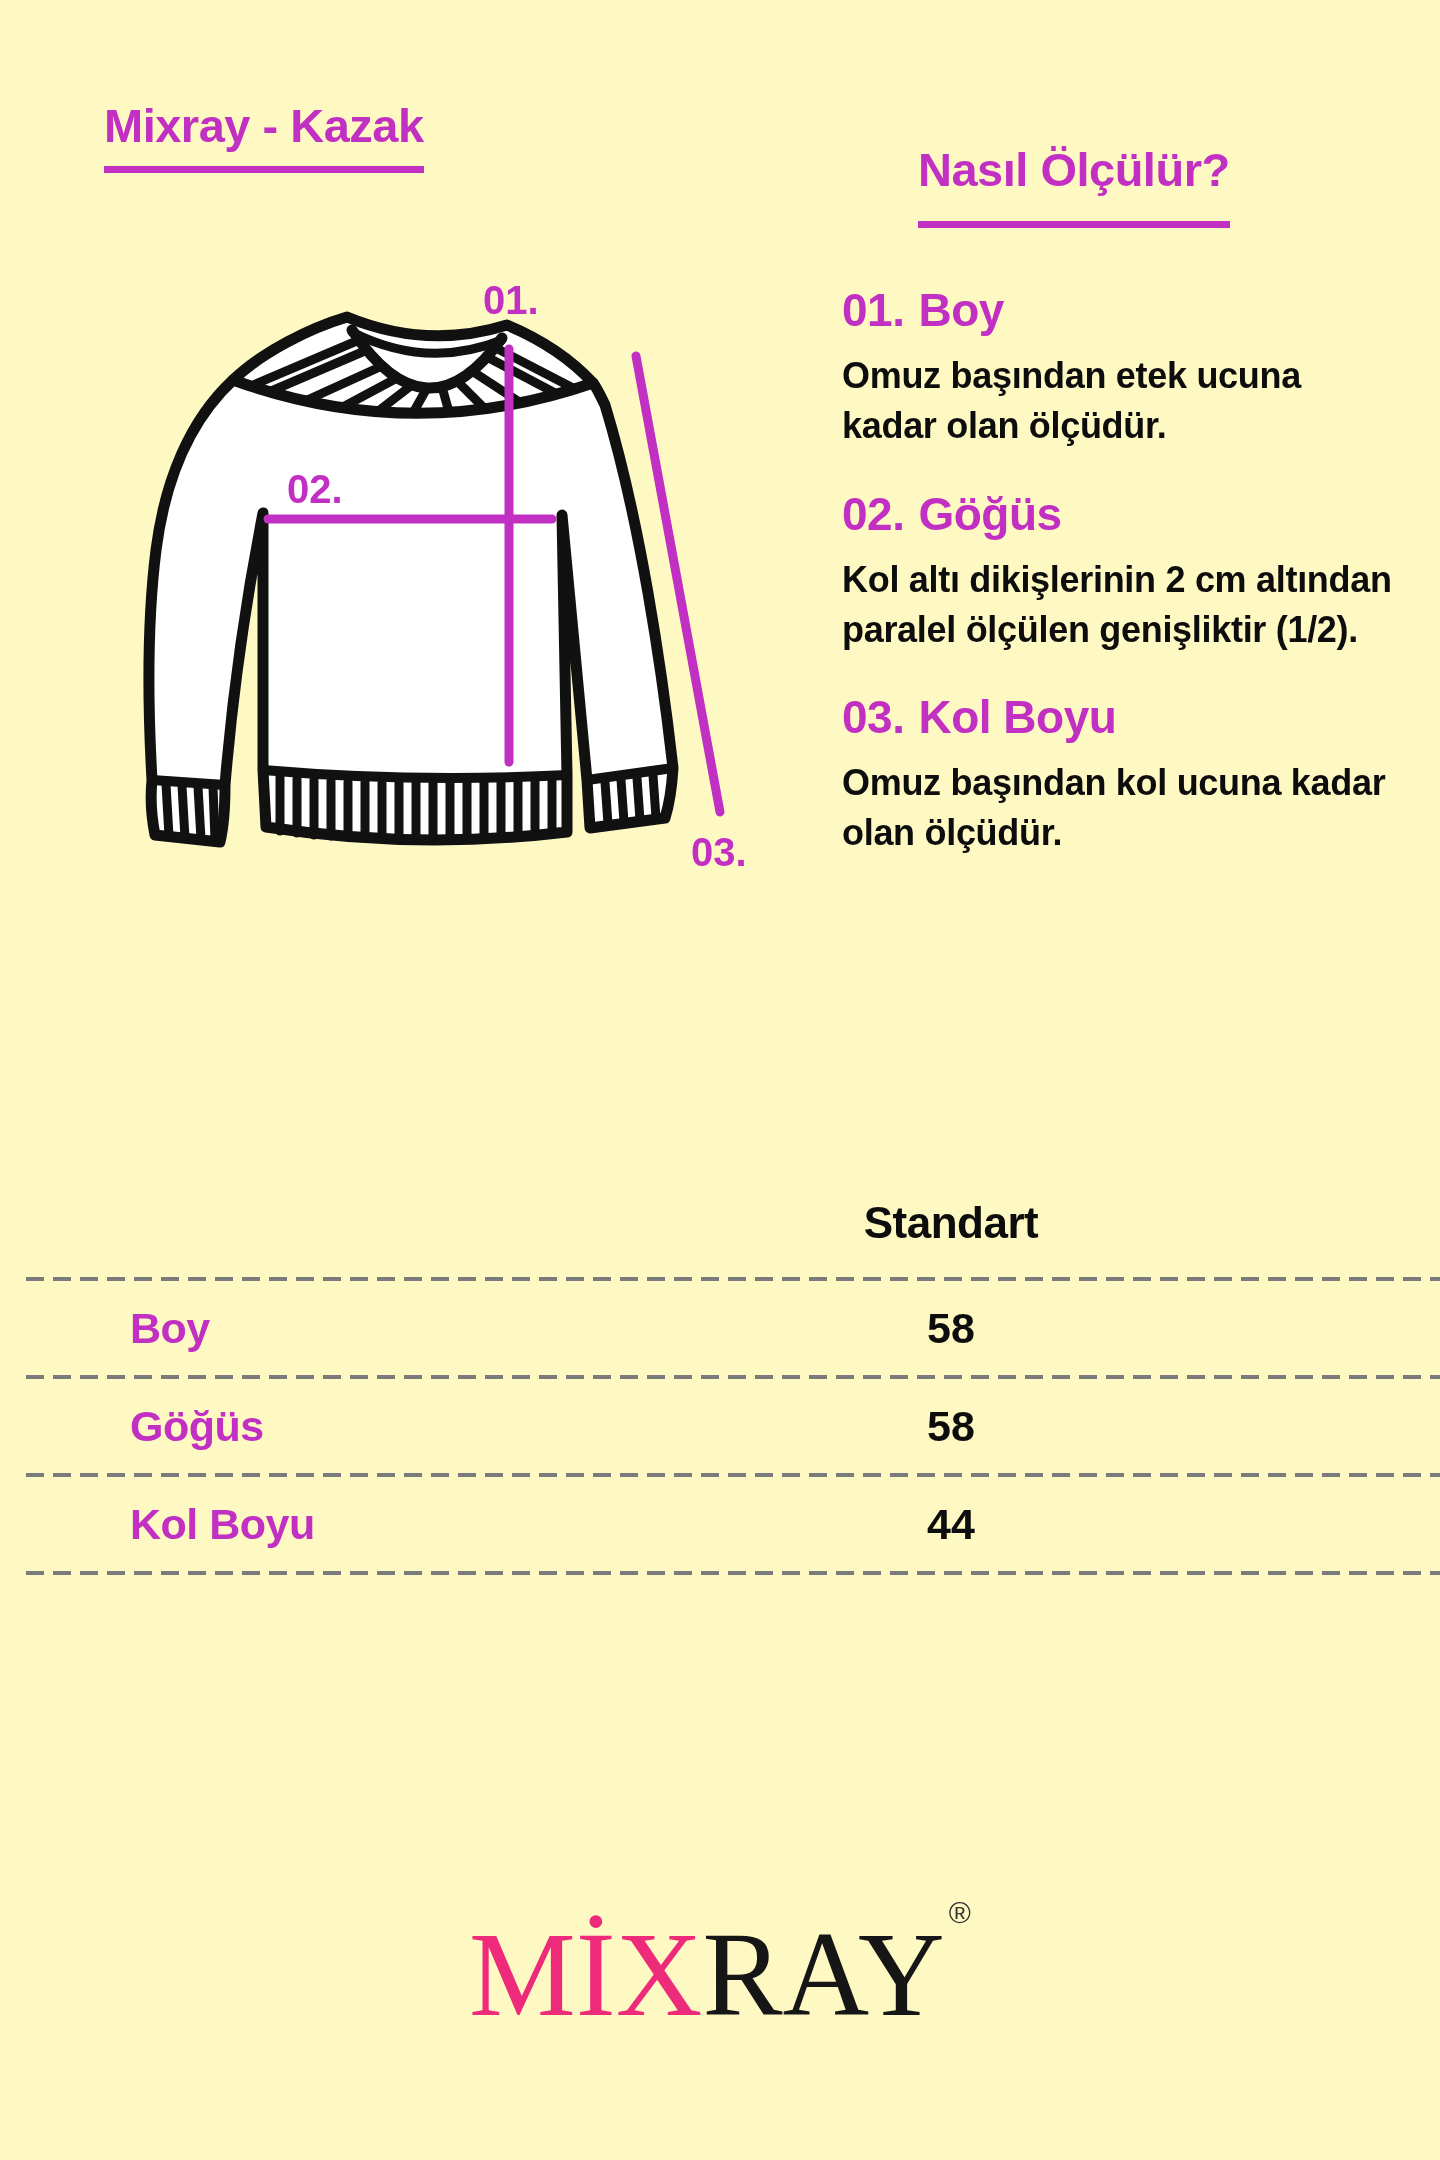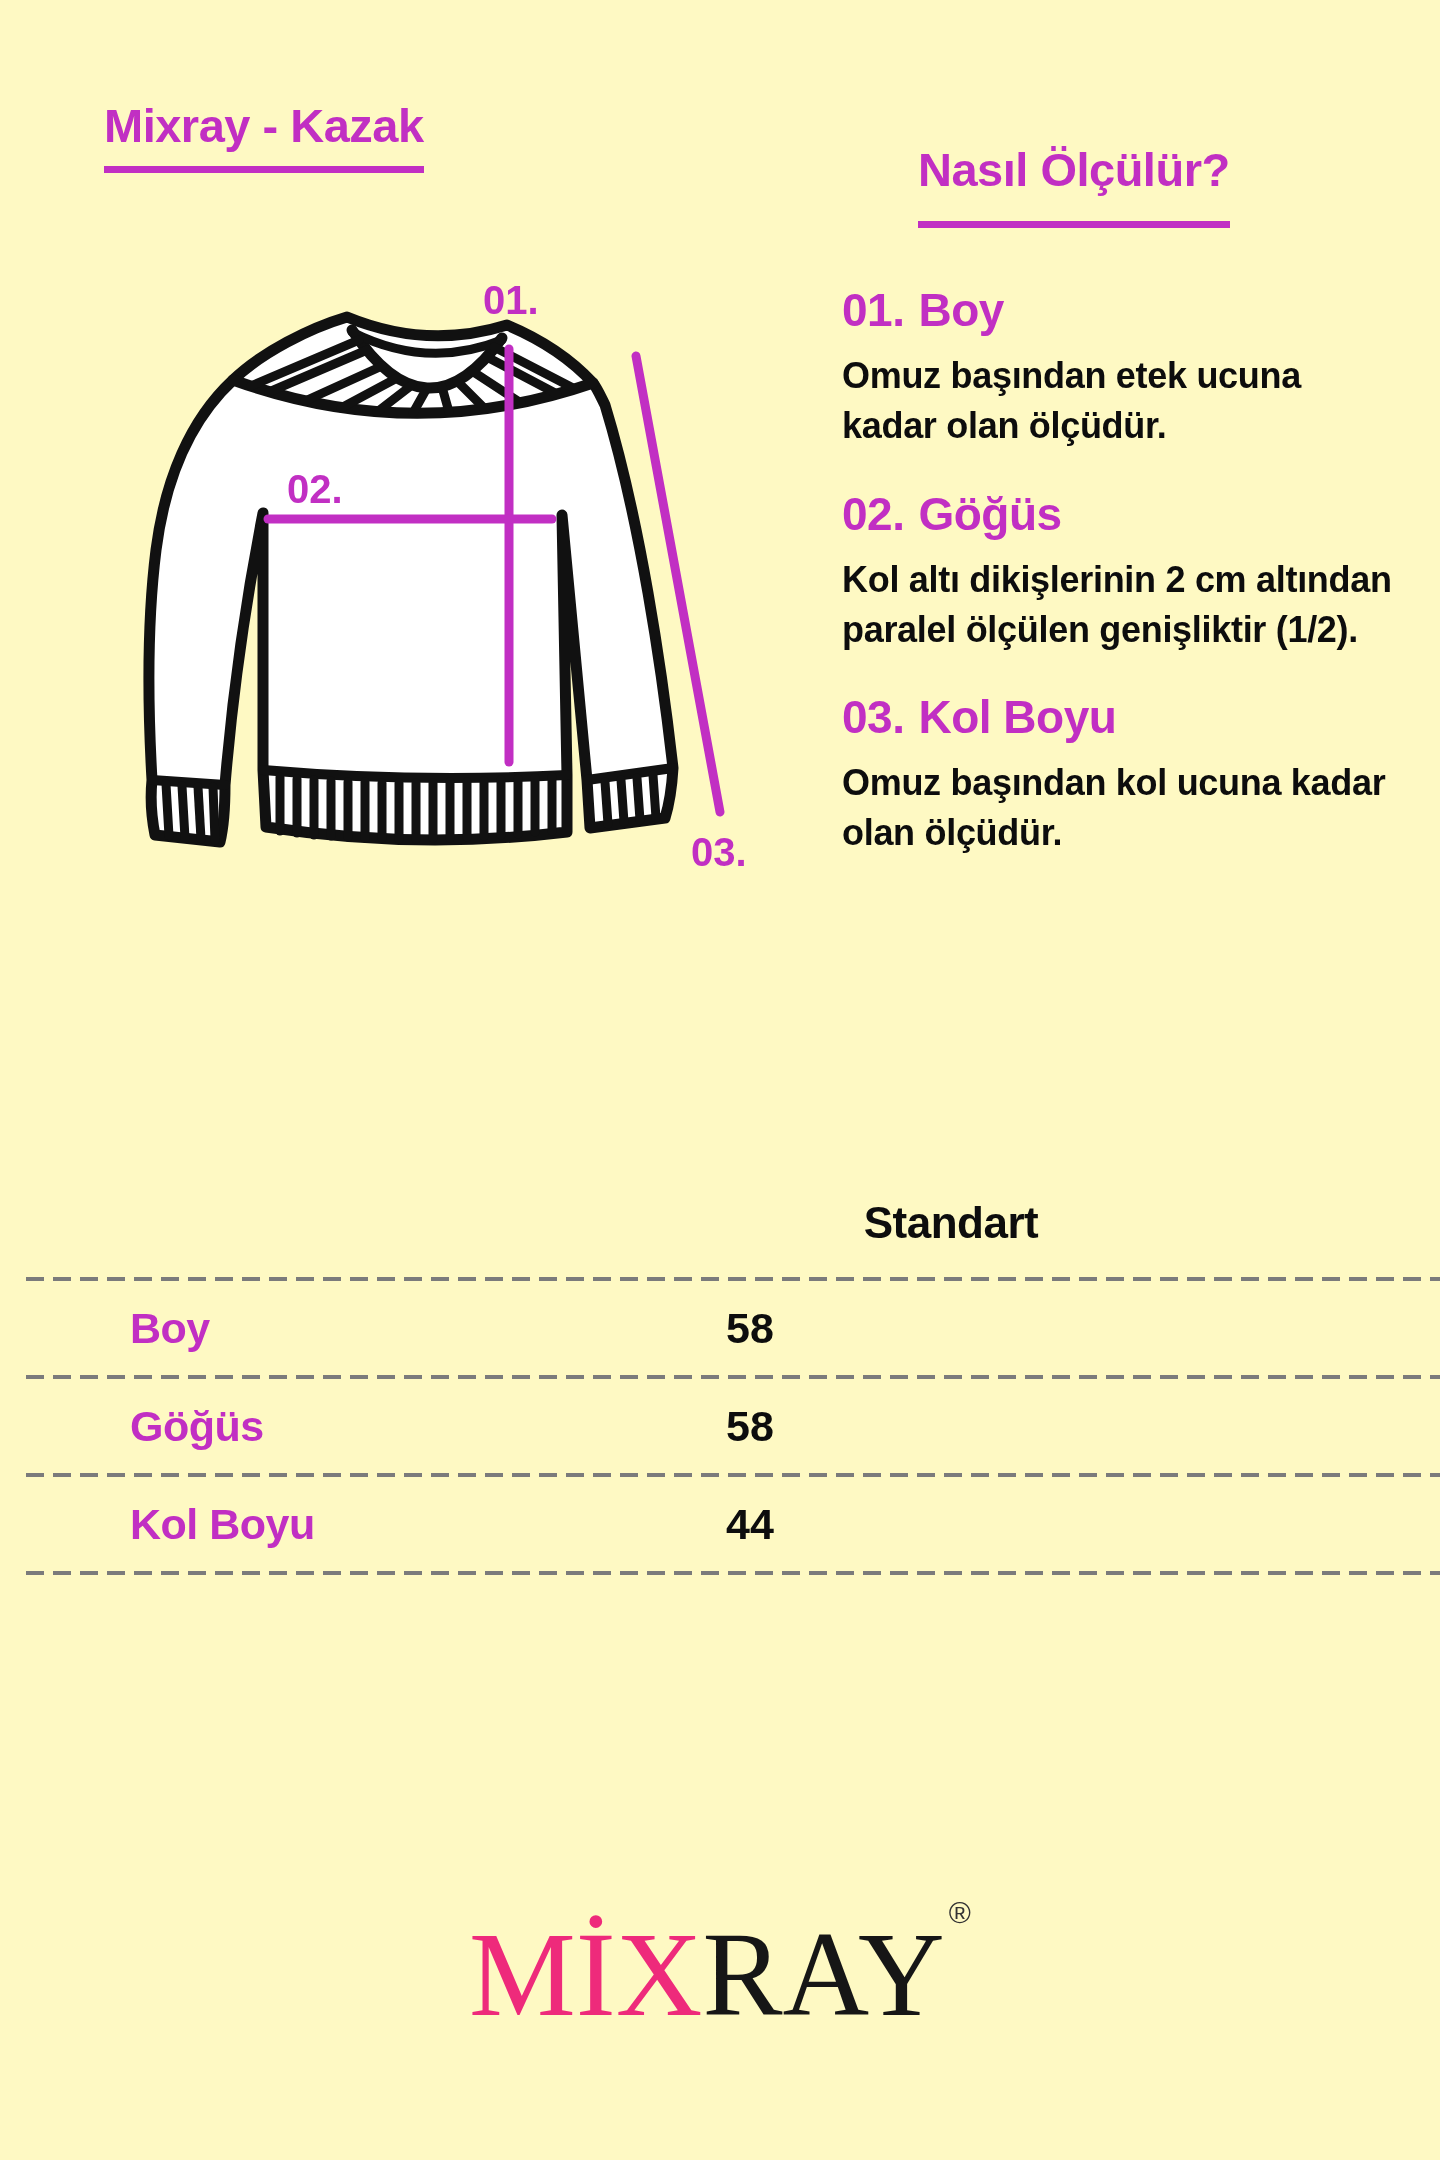--- a/index.html
+++ b/index.html
@@ -42,21 +42,21 @@
     position:absolute;left:0;right:0;height:4px;
     background:repeating-linear-gradient(90deg,#7b7b7b 0 18px,transparent 18px 27px);
   }
   .trow{position:absolute;left:0;right:0;height:94px;}
   .tlabel{
     position:absolute;left:104px;top:50%;transform:translateY(-50%);
     font-size:43px;font-weight:bold;color:#c12fc3;letter-spacing:-0.5px;
   }
   .tvalue{
     position:absolute;left:700px;width:450px;top:50%;transform:translateY(-50%);
-    font-size:43px;font-weight:bold;color:#0d0d0d;
+    text-align:center;font-size:43px;font-weight:bold;color:#0d0d0d;
   }
   
   .logo{
     position:absolute;left:50%;top:1896px;transform:translateX(-50%);
     font-family:"Liberation Serif",serif;font-size:120px;font-weight:400;
     white-space:nowrap;line-height:1.15;
   }
   .logo-pink{color:#ee2a7b;}
   .logo-black{color:#161616;}
   .logo-r{font-size:30px;vertical-align:92px;color:#333;margin-left:4px;

